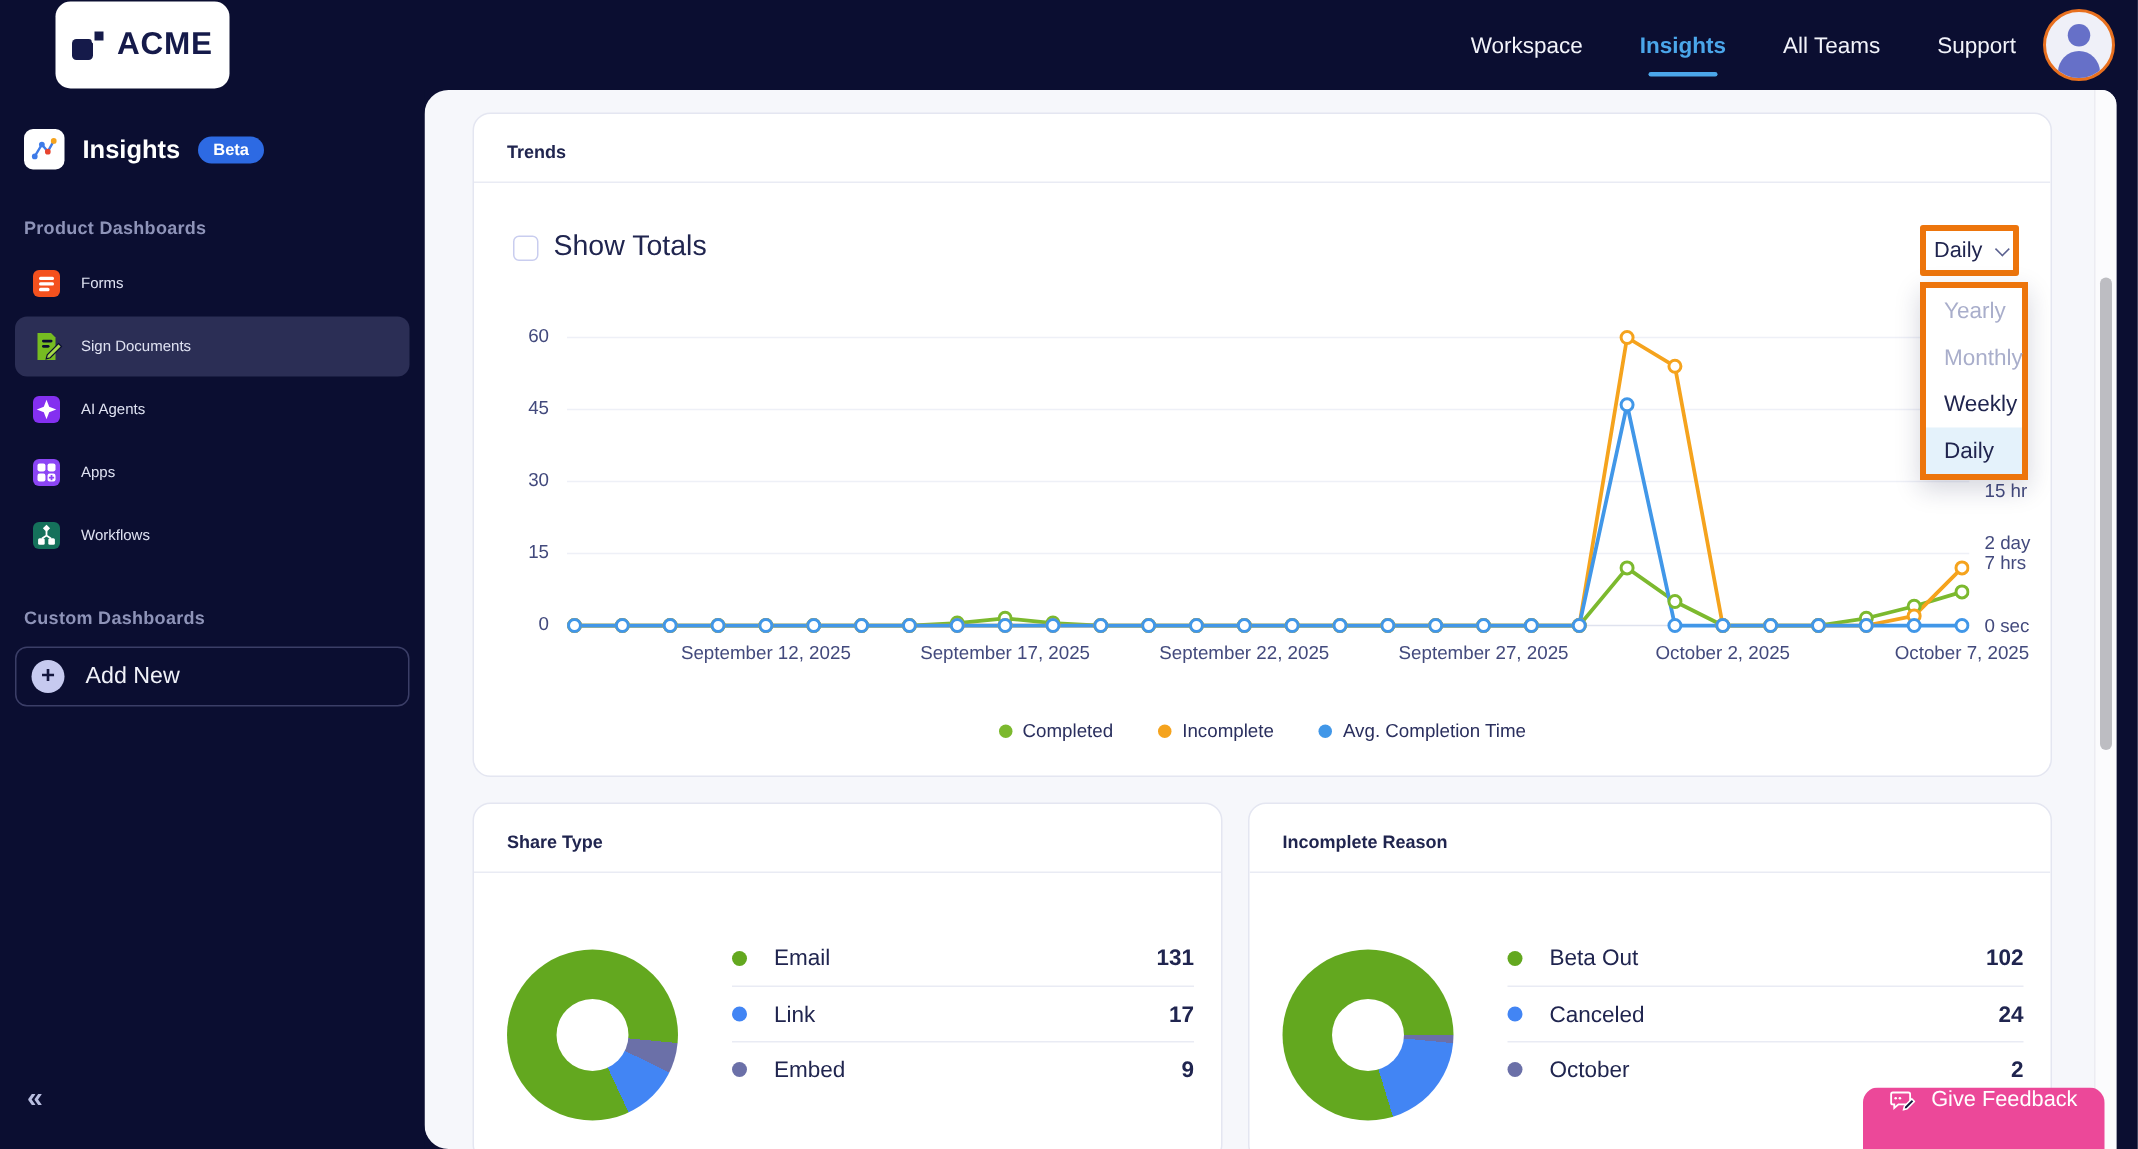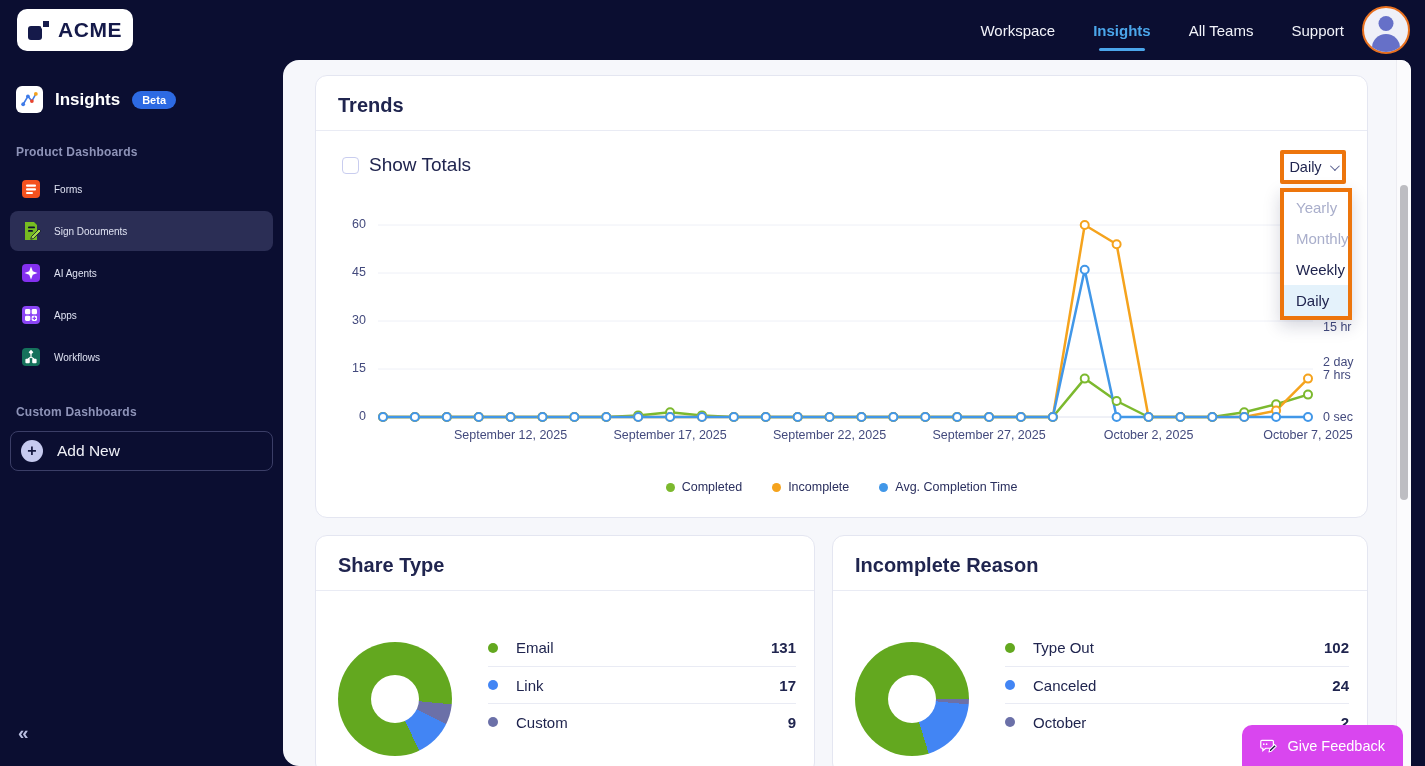--- a/index.html
+++ b/index.html
@@ -2,21 +2,21 @@
 <html><head>
 <meta charset="utf-8">
 <style>
   * { margin:0; padding:0; box-sizing:border-box; }
   html,body { width:1425px; height:766px; overflow:hidden; background:#0B0E31;
     font-family:"Liberation Sans", sans-serif; }
 
   
   .topbar { position:absolute; left:0; top:0; width:1425px; height:60px; background:#0B0E31;
     display:flex; align-items:center; z-index:30; }
-  .logo-box { margin-left:17px; width:116px; height:42px; background:#fff; border-radius:10px;
+  .logo-box { margin-left:37px; width:116px; height:58px; background:#fff; border-radius:10px;
     display:flex; align-items:center; justify-content:center; gap:6px; }
   .logo-mark { position:relative; width:24px; height:24px; }
   .logo-sq-big { position:absolute; left:0; bottom:2px; width:14px; height:14px; background:#151A4A; border-radius:3px; }
   .logo-sq-small { position:absolute; right:1px; top:1px; width:10px; height:10px; background:#151A4A;
     border:2px solid #fff; border-radius:2px; }
   .logo-text { font-size:21px; font-weight:800; color:#151A4A; letter-spacing:.5px; }
   .topnav { margin-left:auto; display:flex; align-items:center; gap:38px; margin-right:18px; }
   .topnav-item { position:relative; color:#F2F3FA; font-size:15px; cursor:pointer; padding:6px 0; }
   .topnav-item.active { color:#4BA6EA; font-weight:600; }
   .topnav-item.active::after { content:""; position:absolute; left:50%; transform:translateX(-50%);
@@ -48,21 +48,21 @@
   .add-new-circle { width:22px; height:22px; border-radius:50%; background:#C6CAEF; color:#13163D;
     font-size:16px; font-weight:700; display:flex; align-items:center; justify-content:center; line-height:1; }
   .add-new-label { font-size:15.5px; color:#F0F1F8; }
   .collapse-btn { position:absolute; left:18px; bottom:22px; color:#B9BEE0; font-size:19px;
     font-weight:700; cursor:pointer; letter-spacing:-2px; }
 
   
   .panel { position:absolute; left:283px; top:60px; width:1128px; height:706px;
     background:#F6F7FB; border-radius:16px 10px 0 16px; overflow:hidden; z-index:10; }
   .card { position:absolute; background:#fff; border:1px solid #E4E6F1; border-radius:12px; overflow:hidden; }
-  .card-header { font-size:20px; font-weight:700; color:#20254F; padding:18px 22px 13px 22px;
+  .card-header { font-size:12px; font-weight:700; color:#20254F; padding:18px 22px 13px 22px;
     border-bottom:1px solid #E9EBF4; }
 
   
   #trends-card { left:32px; top:15px; width:1053px; height:443px; }
   .show-totals { position:absolute; left:26px; top:78px; display:flex; align-items:center; gap:10px; cursor:pointer; }
   .checkbox { width:17px; height:17px; border:1.5px solid #C9CDEF; border-radius:4px; background:#fff; }
   .show-totals-label { font-size:19px; color:#20254F; }
 
   .annotation { border:4px solid #ED750C !important; }
   .interval-select { position:absolute; left:964px; top:74px; width:66px; height:34px; background:#fff;
@@ -98,22 +98,22 @@
   .donut-row + .donut-row { border-top:1px solid #E9EBF4; }
   .row-dot { width:10px; height:10px; border-radius:50%; margin-right:18px; flex:none; }
   .row-label { font-size:15px; color:#20254F; }
   .row-value { margin-left:auto; font-size:15px; font-weight:700; color:#20254F; }
 
   
   .scroll-track { position:absolute; right:0; top:0; width:15px; height:706px; background:#FBFBFD;
     border-left:1px solid #ECECF2; }
   .scroll-thumb { position:absolute; right:3px; top:125px; width:8px; height:315px;
     background:#BDBDC2; border-radius:4px; cursor:grab; }
-  .feedback-btn { position:fixed; right:22px; bottom:0; height:41px; background:#d946ef; color:#fff;
-    border-radius:10px 10px 0 0; display:flex; align-items:center; gap:10px; padding:0 18px;
+  .feedback-btn { position:fixed; right:22px; bottom:0; height:41px; background:#ec4899; color:#fff;
+    border-radius:10px 10px 0 0; display:flex; gap:10px; padding:0 18px;
     font-size:14.5px; cursor:pointer; z-index:40; }
 </style>
 </head>
 <body>
 
 <div class="topbar">
   <div class="logo-box">
     <div class="logo-mark">
       <div class="logo-sq-big"></div>
         <div class="logo-sq-small"></div>
@@ -391,37 +391,37 @@
             <span class="row-label">Email</span>
             <span class="row-value">131</span>
           </div>
           <div class="donut-row">
             <span class="row-dot" style="background:#4285F4"></span>
             <span class="row-label">Link</span>
             <span class="row-value">17</span>
           </div>
           <div class="donut-row">
             <span class="row-dot" style="background:#6B70A8"></span>
-            <span class="row-label">Custom</span>
+            <span class="row-label">Embed</span>
             <span class="row-value">9</span>
           </div>
         </div>
     </div>
   </div>
 
   <div class="card" id="incomplete-card">
     <div class="card-header">Incomplete Reason</div>
     <div class="donut-body">
       <div class="donut" id="incomplete-donut" style="background: conic-gradient(from 163deg, rgb(99, 168, 31) 0deg, rgb(99, 168, 31) 286.88deg, rgb(107, 112, 168) 286.88deg, rgb(107, 112, 168) 292.5deg, rgb(66, 133, 244) 292.5deg, rgb(66, 133, 244) 360deg);">
         <div class="donut-hole"></div>
       </div>
       <div class="donut-legend" id="incomplete-legend">
           <div class="donut-row">
             <span class="row-dot" style="background:#63A81F"></span>
-            <span class="row-label">Type Out</span>
+            <span class="row-label">Beta Out</span>
             <span class="row-value">102</span>
           </div>
           <div class="donut-row">
             <span class="row-dot" style="background:#4285F4"></span>
             <span class="row-label">Canceled</span>
             <span class="row-value">24</span>
           </div>
           <div class="donut-row">
             <span class="row-dot" style="background:#6B70A8"></span>
             <span class="row-label">October</span>

